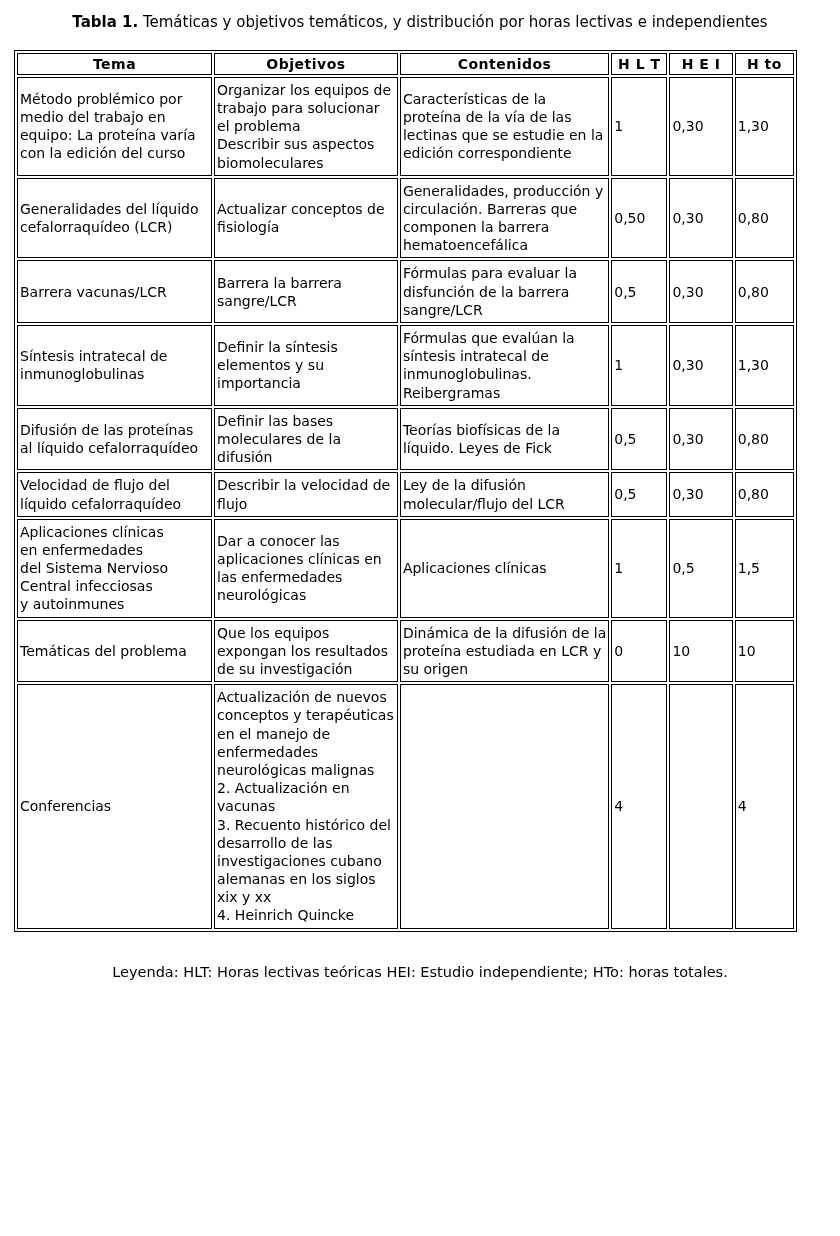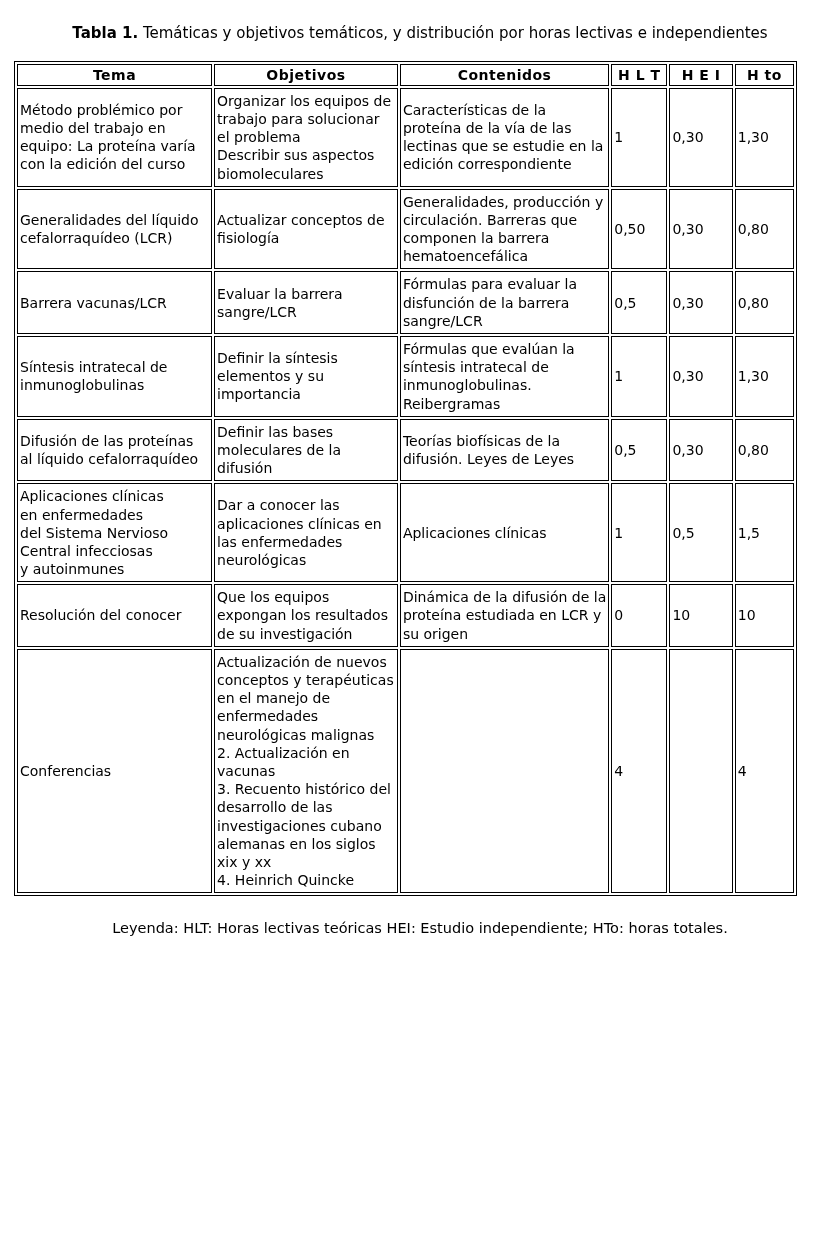--- a/index.html
+++ b/index.html
@@ -11,21 +11,21 @@
   }
   .page {
     width: 840px;
     height: 1236px;
     position: relative;
     box-sizing: border-box;
   }
   .doc-title {
     text-align: center;
     font-size: 15px;
-    padding-top: 24px;
+    padding-top: 13px;
     line-height: 1.25;
   }
   .doc-title .title-label { font-weight: bold; }
   table.main-table {
     margin: 18px 12px 0 14px;
     width: 783px;
     table-layout: fixed;
     border-collapse: separate;
     border-spacing: 2px;
     border: 1px solid #000000;
@@ -52,21 +52,21 @@
     vertical-align: middle;
     padding: 3px 2px;
     white-space: pre-line;
     word-wrap: break-word;
   }
   td.num { white-space: normal; }
   td.spacer { height: 18px; }
   .legend {
     text-align: center;
     font-size: 14.5px;
-    margin-top: 24px;
+    margin-top: 32px;
   }
 </style>
 </head>
 <body>
 
 <div class="page">
 
   <div class="doc-title">
     <span class="title-label">Tabla 1.</span>
     <span>Temáticas y objetivos temáticos, y distribución por horas lectivas e independientes</span>
@@ -104,56 +104,64 @@
       <tr>
         <td>Generalidades del líquido cefalorraquídeo (LCR)</td>
         <td>Actualizar conceptos de fisiología</td>
         <td>Generalidades, producción y circulación. Barreras que componen la barrera hematoencefálica</td>
         <td class="num">0,50</td>
         <td class="num">0,30</td>
         <td class="num">0,80</td>
       </tr>
       <tr>
         <td>Barrera vacunas/LCR</td>
-        <td>Evaluar la barrera sangre/LCR</td>
+        <td>Barrera la barrera sangre/LCR</td>
         <td>Fórmulas para evaluar la disfunción de la barrera sangre/LCR</td>
         <td class="num">0,5</td>
         <td class="num">0,30</td>
         <td class="num">0,80</td>
       </tr>
       <tr>
         <td>Síntesis intratecal de inmunoglobulinas</td>
         <td>Definir la síntesis elementos y su importancia</td>
         <td>Fórmulas que evalúan la síntesis intratecal de inmunoglobulinas. Reibergramas</td>
         <td class="num">1</td>
         <td class="num">0,30</td>
         <td class="num">1,30</td>
       </tr>
       <tr>
         <td>Difusión de las proteínas al líquido cefalorraquídeo</td>
         <td>Definir las bases moleculares de la difusión</td>
-        <td>Teorías biofísicas de la difusión. Leyes de Leyes</td>
+        <td>Teorías biofísicas de la líquido. Leyes de Fick</td>
+        <td class="num">0,5</td>
+        <td class="num">0,30</td>
+        <td class="num">0,80</td>
+      </tr>
+      <tr>
+        <td>Velocidad de flujo del líquido cefalorraquídeo</td>
+        <td>Describir la velocidad de flujo</td>
+        <td>Ley de la difusión molecular/flujo del LCR</td>
         <td class="num">0,5</td>
         <td class="num">0,30</td>
         <td class="num">0,80</td>
       </tr>
       <tr>
         <td>Aplicaciones clínicas
 en enfermedades
 del Sistema Nervioso
 Central infecciosas
 y autoinmunes</td>
         <td>Dar a conocer las aplicaciones clínicas en las enfermedades neurológicas</td>
         <td>Aplicaciones clínicas</td>
         <td class="num">1</td>
         <td class="num">0,5</td>
         <td class="num">1,5</td>
       </tr>
       <tr>
-        <td>Resolución del conocer</td>
+        <td>Temáticas del problema</td>
         <td>Que los equipos expongan los resultados de su investigación</td>
         <td>Dinámica de la difusión de la proteína estudiada en LCR y su origen</td>
         <td class="num">0</td>
         <td class="num">10</td>
         <td class="num">10</td>
       </tr>
       <tr>
         <td>Conferencias</td>
         <td>Actualización de nuevos conceptos y terapéuticas en el manejo de enfermedades neurológicas malignas
 2. Actualización en vacunas

